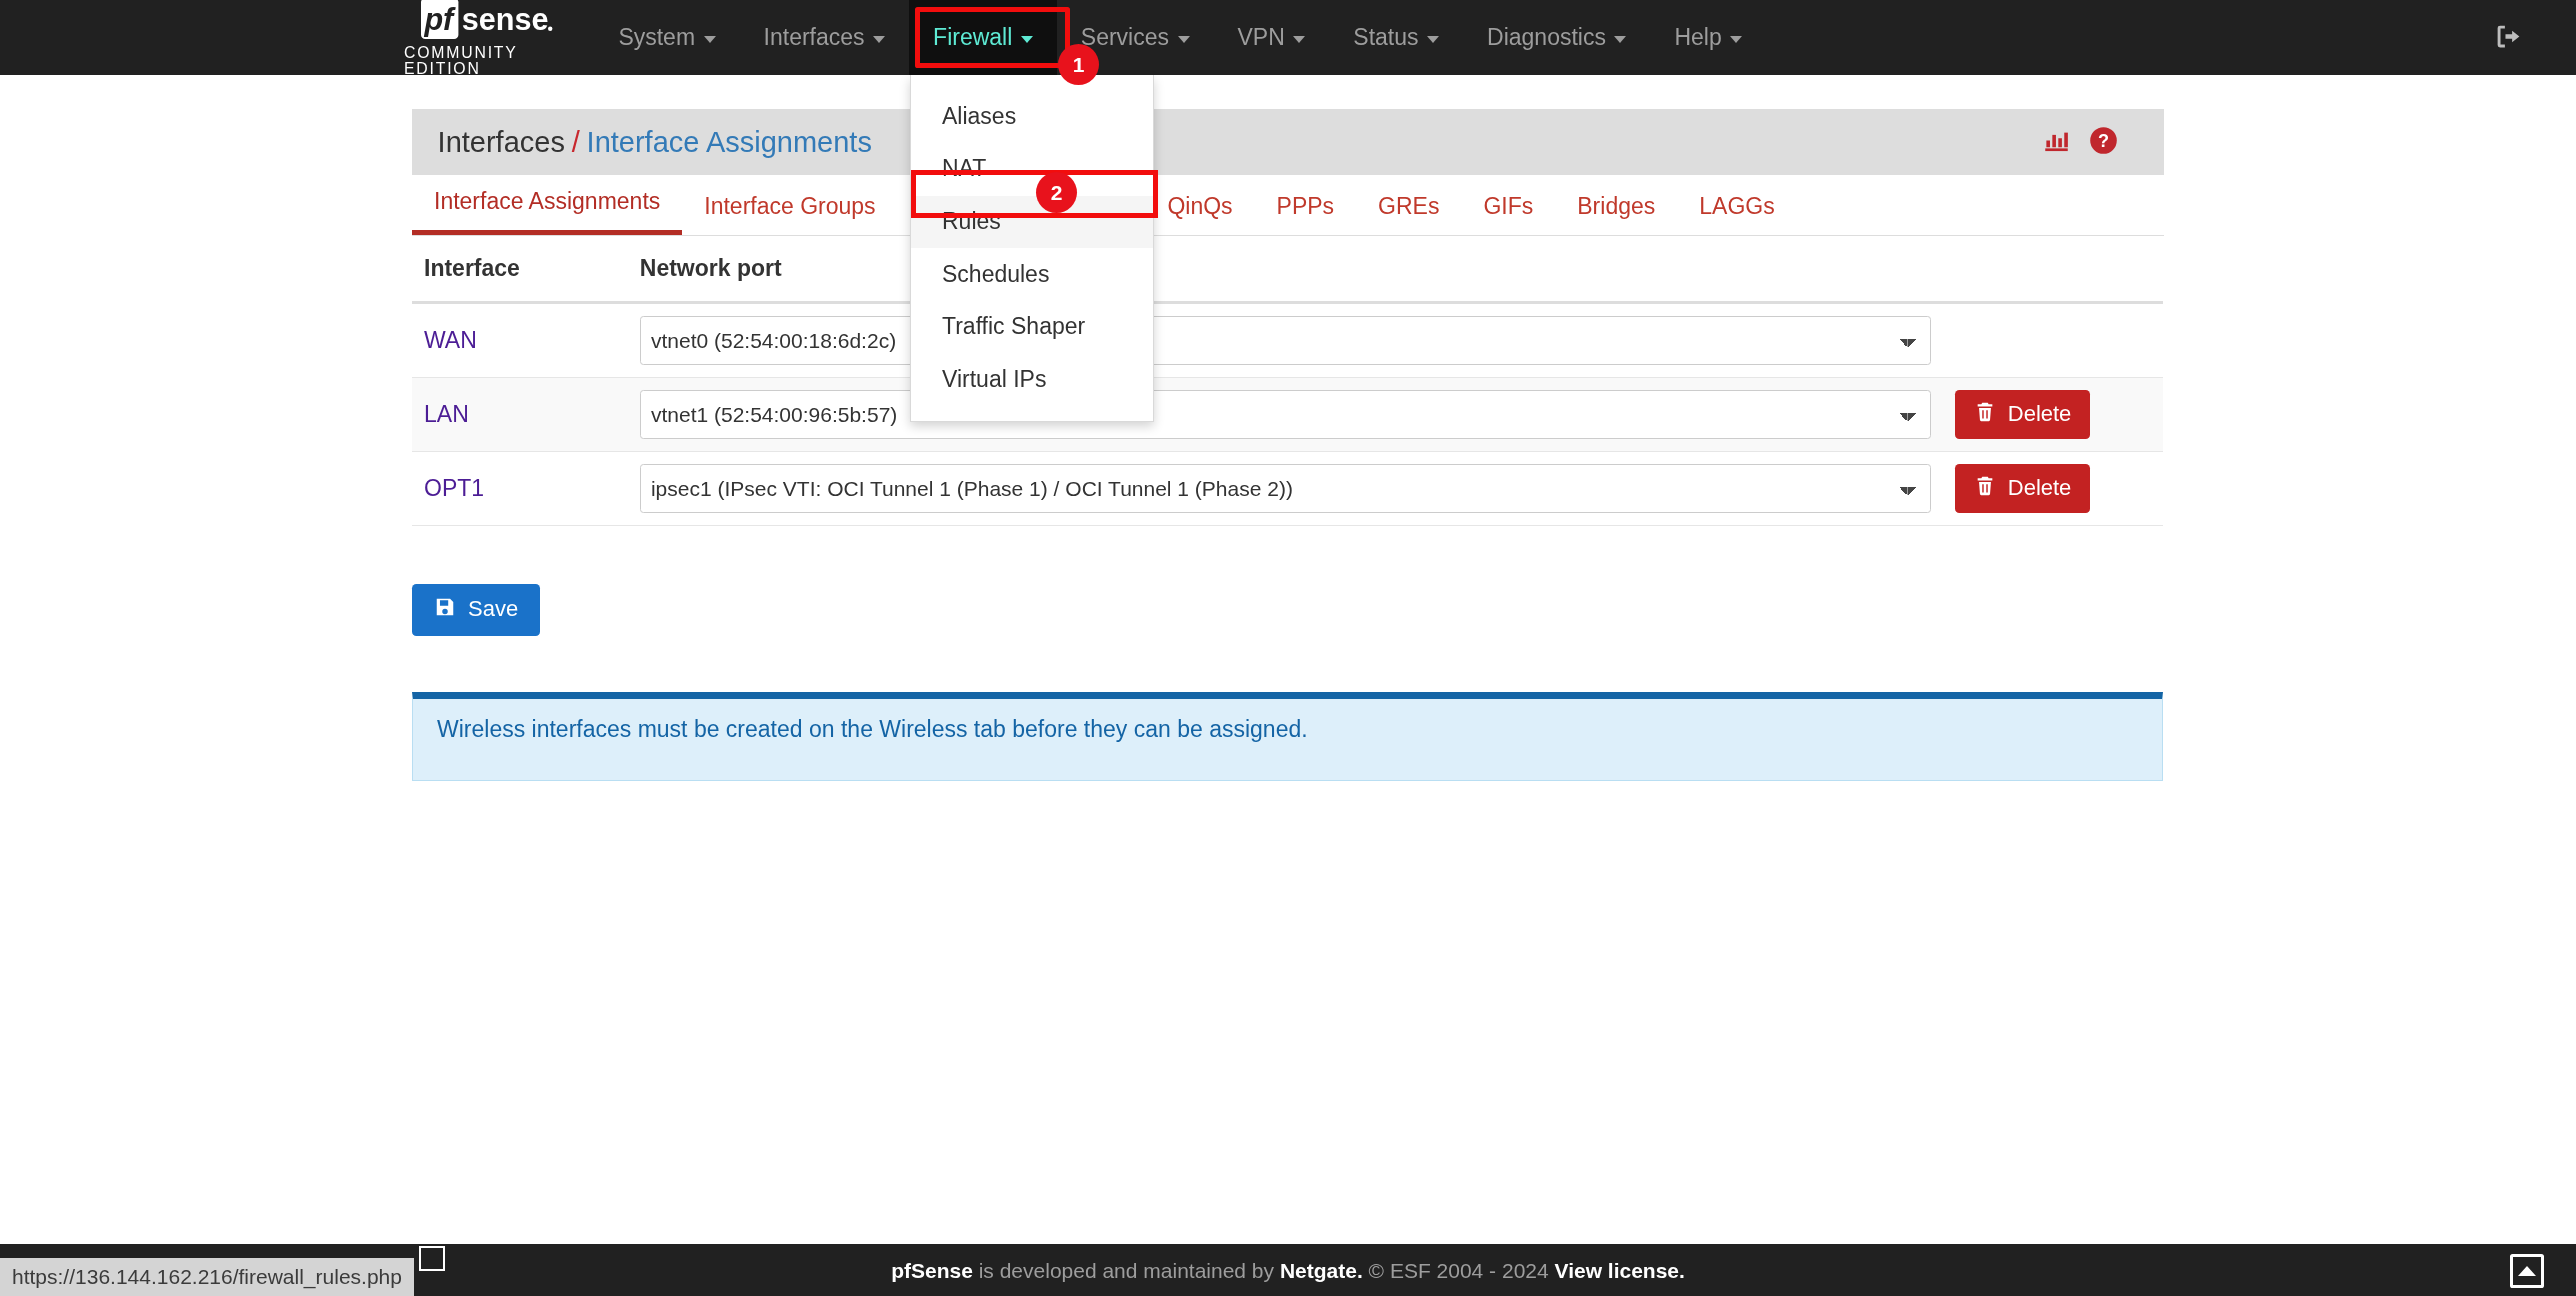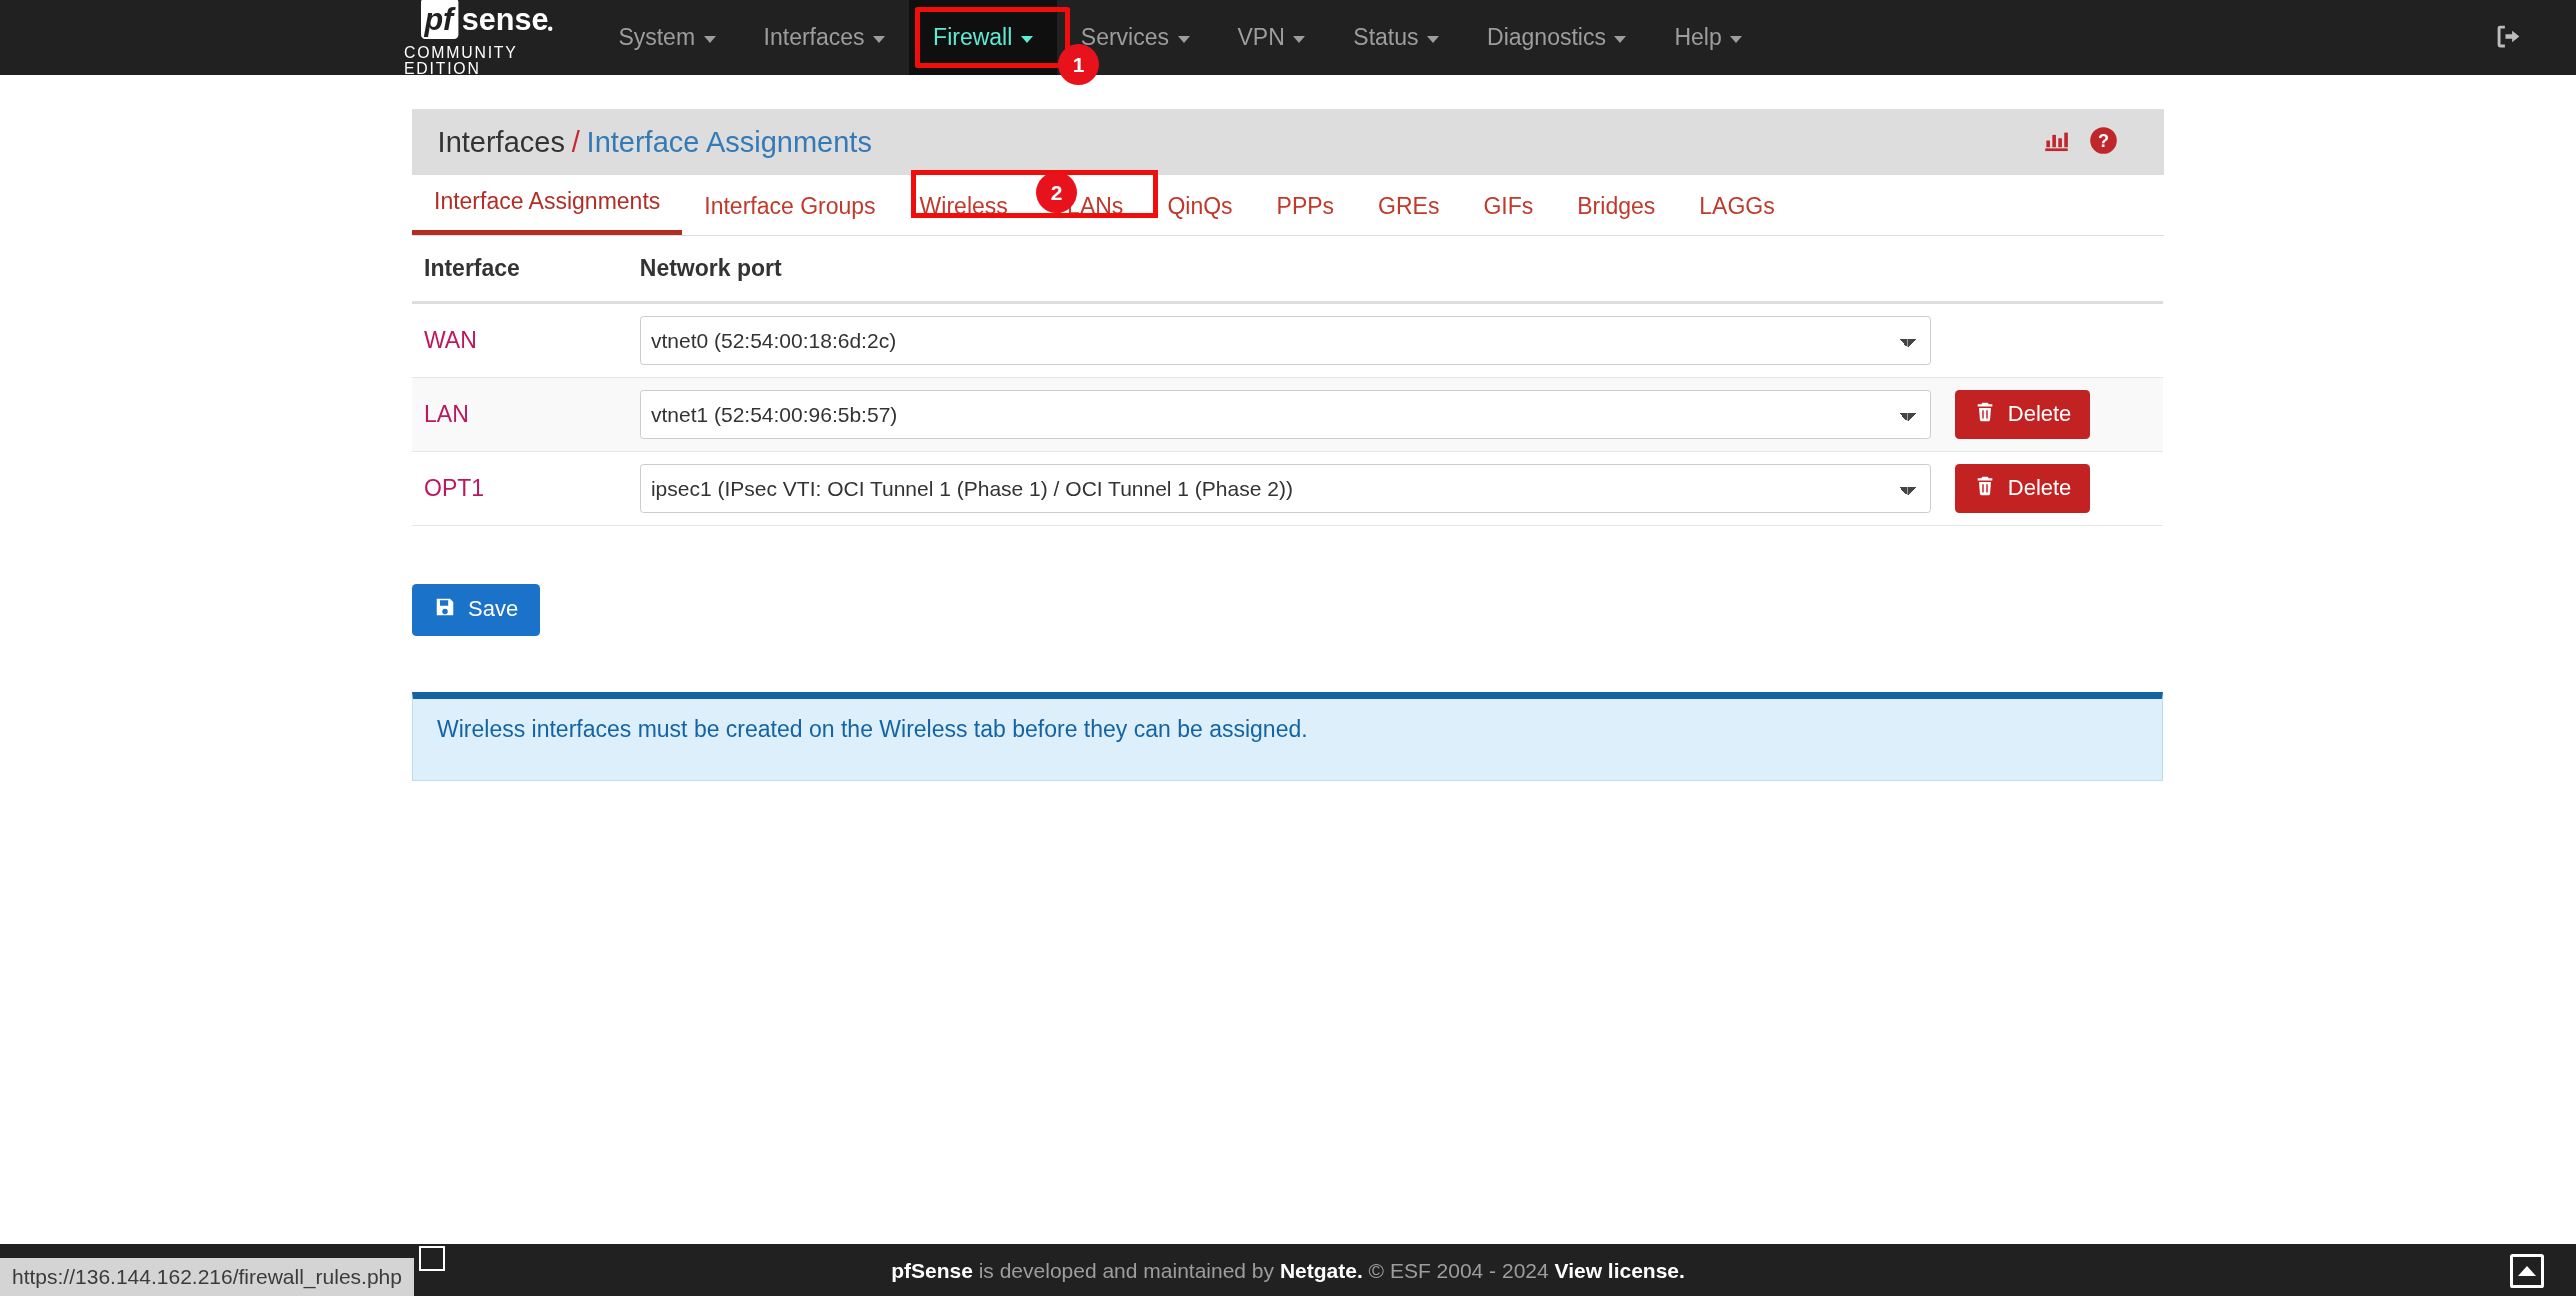--- a/index.html
+++ b/index.html
@@ -123,21 +123,21 @@
   table.assign th {
     text-align: left; font-size: 23px; color: #333;
     padding: 19px 12px; border-bottom: 3.4px solid #ddd; font-weight: bold;
   }
   table.assign th.c-if { width: 217px; padding-left: 12px; }
   table.assign td {
     padding: 12px 12px; border-bottom: 0.9px solid #e6e6e6;
     vertical-align: middle;
   }
   tr.row-alt td { background: #f9f9f9; }
-  .if-name { color: #be185d; font-size: 23px; cursor: pointer; text-align: center; }
+  .if-name { color: #4c1d95; font-size: 23px; cursor: pointer; text-align: center; }
   select.port {
     width: 1291px; height: 49px;
     font-size: 21px; color: #333;
     padding: 3.4px 10.2px;
     border: 0.9px solid #cccccc; border-radius: 3.4px;
     background: #ffffff;
     font-family: "Liberation Sans", sans-serif;
     appearance: none; -webkit-appearance: none;
     background-image:
       linear-gradient(45deg, transparent 50%, #444 50%),
@@ -264,20 +264,28 @@
       <svg width="29" height="29" viewBox="0 0 24 24" fill="#bdbdbd">
         <path d="M9 3H5a2 2 0 0 0-2 2v14a2 2 0 0 0 2 2h4v-2.4H5.4V5.4H9V3z"></path>
         <path d="M15 7.2v3H9.5v3.6H15v3l6-4.8-6-4.8z"></path>
       </svg>
     </span>
   </div>
 
   <div class="nav-highlight"></div>
   <div class="badge badge-1">1</div>
 
+  <div class="dropdown">
+    <div class="dropdown-item">Aliases</div>
+    <div class="dropdown-item">NAT</div>
+    <div class="dropdown-item active">Rules</div>
+    <div class="dropdown-item">Schedules</div>
+    <div class="dropdown-item">Traffic Shaper</div>
+    <div class="dropdown-item">Virtual IPs</div>
+  </div>
   <div class="dropdown-highlight"></div>
   <div class="badge badge-2">2</div>
 
   <div class="content">
 
     <div class="page-header">
       <div class="breadcrumb">
         <span>Interfaces</span><span class="sep">/</span><a href="#">Interface Assignments</a>
       </div>
       <div class="header-icons">

